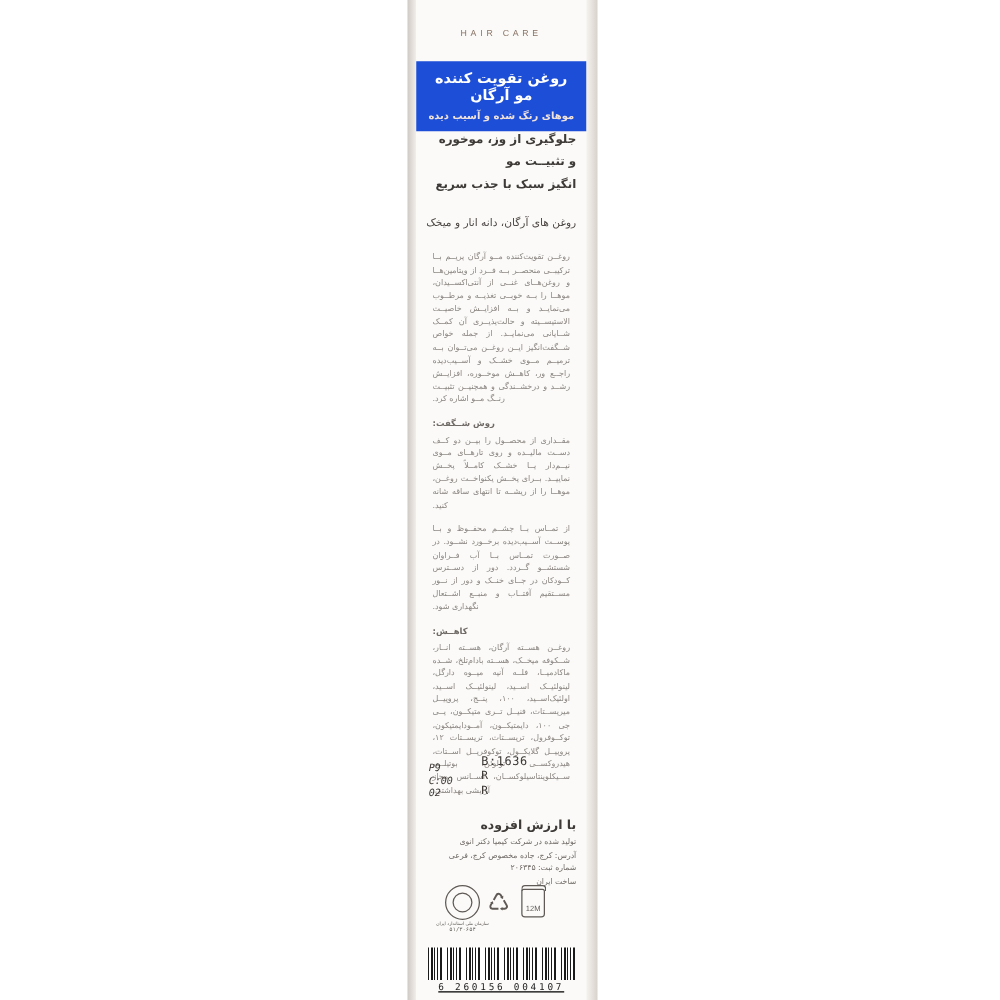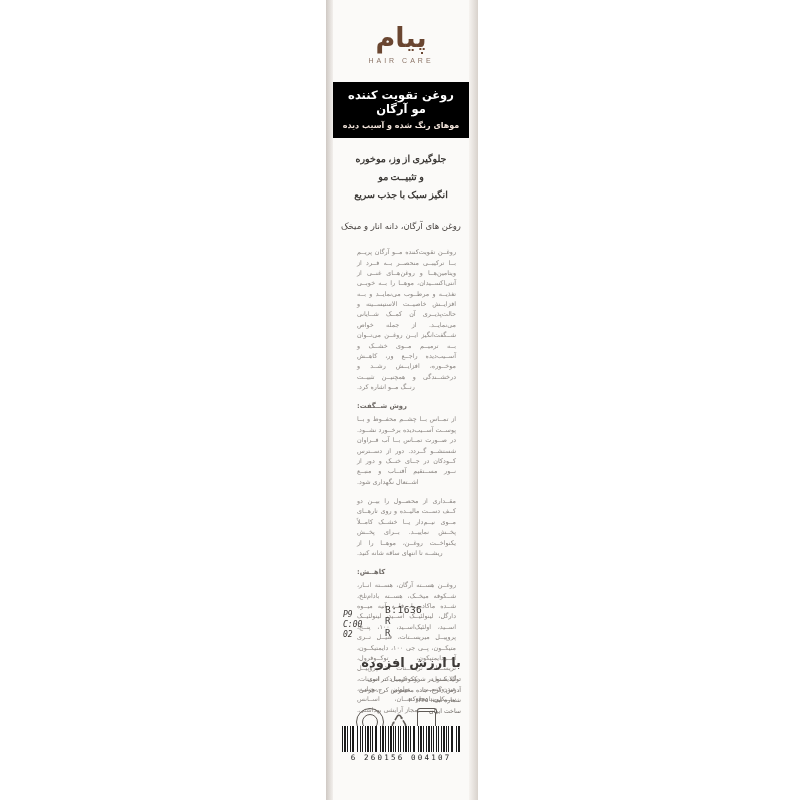--- a/index.html
+++ b/index.html
@@ -76,64 +76,62 @@
     font-size: 7px;
     letter-spacing: 3px;
     color: #8a7366;
     direction: ltr;
     font-family: "Liberation Sans", sans-serif;
   }
 
   
   .title-band {
     margin-top: 18px;
-    background: #000000;
+    background: #1d4ed8;
     color: #ffffff;
     padding: 7px 6px 8px 6px;
     text-align: center;
   }
   .title-band .t1 {
     font-size: 11.5px;
     font-weight: bold;
     line-height: 1.2;
   }
   .title-band .t2 {
     font-size: 8px;
     margin-top: 4px;
     line-height: 1.2;
     color: #f0e2d9;
     font-weight: bold;
   }
 
   
   .claims {
-    margin-top: 14px;
-    text-align: center;
+    text-align: right;
     color: #3d3a37;
     font-size: 9.5px;
     line-height: 1.55;
     font-weight: bold;
     padding: 0 8px;
-    font-family: Liberation Serif, serif;
   }
   .claims .line2 {
     margin-top: 3px;
   }
   .oils {
     margin-top: 19px;
     text-align: center;
     font-size: 8.5px;
     color: #4a4542;
     line-height: 1.4;
     padding: 0 8px;
   }
 
   
   .copy {
-    margin: 14px 13px 0 24px;
+    margin: 14px 13px 0 13px;
     font-size: 6.4px;
     line-height: 1.62;
     color: #8b8682;
     text-align: justify;
     text-align-last: left;
   }
   .copy p { margin: 0 0 9px 0; }
   .copy .head {
     font-weight: bold;
     color: #6f6a66;
@@ -177,21 +175,21 @@
     left: 8px;
     top: 652px;
     text-align: right;
     font-size: 6.2px;
     line-height: 1.7;
     color: #6f6a66;
   }
   .footer .vat {
     color: #3d3a37;
     font-weight: bold;
-    font-size: 13px;
+    font-size: 10px;
   }
 
   
   .icons {
     position: absolute;
     left: 0;
     right: 0;
     top: 708px;
     height: 40px;
     direction: ltr;
@@ -253,22 +251,23 @@
     font-size: 6px;
     color: #5f5a56;
     font-family: "Liberation Sans", sans-serif;
   }
 
   
   .barcode-wrap {
     position: absolute;
     left: 9px;
     right: 9px;
-    top: 726px;
+    top: 758px;
     direction: ltr;
+    text-decoration: underline;
   }
   .bars {
     height: 26px;
     width: 100%;
     background-image: repeating-linear-gradient(
       to right,
       #1b1b1b 0px, #1b1b1b 1px,
       #ffffff 1px, #ffffff 2.4px,
       #1b1b1b 2.4px, #1b1b1b 4.2px,
       #ffffff 4.2px, #ffffff 5.2px,
@@ -290,42 +289,41 @@
 
 <div class="scene">
 
   <div class="box">
     <div class="box-edge-left"></div>
     <div class="box-edge-right"></div>
 
     <div class="box-inner">
 
       <div class="logo-wrap">
-        <div class="logo-mark">پیام</div>
         <div class="logo-sub">HAIR CARE</div>
       </div>
 
       <div class="title-band">
         <div class="t1">روغن تقویت کننده مو آرگان</div>
         <div class="t2">موهای رنگ شده و آسیب دیده</div>
       </div>
 
       <div class="claims">
         <div>جلوگیری از وز، موخوره</div>
         <div class="line2">و تثبیــت مو</div>
         <div class="line2">انگیز سبک با جذب سریع</div>
       </div>
 
       <div class="oils">روغن های آرگان، دانه انار و میخک</div>
 
       <div class="copy">
         <p>روغــن تقویت‌کننده مــو آرگان پریــم بــا ترکیبــی منحصــر بــه فــرد از ویتامین‌هــا و روغن‌هــای غنــی از آنتی‌اکســیدان، موهــا را بــه خوبــی تغذیــه و مرطــوب می‌نمایــد و بــه افزایــش خاصیــت الاستیســیته و حالت‌پذیــری آن کمــک شــایانی می‌نمایــد. از جمله خواص شــگفت‌انگیز ایــن روغــن می‌تــوان بــه ترمیــم مــوی خشــک و آســیب‌دیده راجــع ور، کاهــش موخــوره، افزایــش رشــد و درخشــندگی و همچنیــن تثبیــت رنــگ مــو اشاره کرد.</p>
         <p class="head">روش شــگفت:</p>
+        <p>مقــداری از محصــول را بیــن دو کــف دســت مالیــده و روی تارهــای مــوی نیــم‌دار یــا خشــک کامــلاً پخــش نماییــد. بــرای پخــش یکنواخــت روغــن، موهــا را از ریشــه تا انتهای ساقه شانه کنید.</p>
         <p>از تمــاس بــا چشــم محفــوظ و بــا پوســت آســیب‌دیده برخــورد نشــود. در صــورت تمــاس بــا آب فــراوان شستشــو گــردد. دور از دســترس کــودکان در جــای خنــک و دور از نــور مســتقیم آفتــاب و منبــع اشــتعال نگهداری شود.</p>
-        <p>مقــداری از محصــول را بیــن دو کــف دســت مالیــده و روی تارهــای مــوی نیــم‌دار یــا خشــک کامــلاً پخــش نماییــد. بــرای پخــش یکنواخــت روغــن، موهــا را از ریشــه تا انتهای ساقه شانه کنید.</p>
         <p class="head">کاهــش:</p>
         <p>روغــن هســته آرگان، هســته انــار، شــکوفه میخــک، هســته بادام‌تلخ، شــده ماکادمیــا، فلــه آنیه میــوه دارگل، لینولئیــک اســید، لینولئیــک اســید، اولئیک‌اســید، ۱۰۰، پنــج، پروپیــل میریســتات، فنیــل تــری متیکــون، پــی جی ۱۰۰، دایمتیکــون، آمــودایمتیکون، توکــوفرول، تریســتات، تریســتات ۱۲، پروپیــل گلایکــول، توکوفریــل اســتات، هیدروکســی تولوئن، بوتیلــه، ســیکلوپنتاسیلوکســان، اســانس مجاز آرایشی بهداشتی.</p>
       </div>
 
       <div class="codes">
         <div class="c-left">
           <div>P9</div>
           <div>C:00</div>
           <div>02</div>
         </div>

